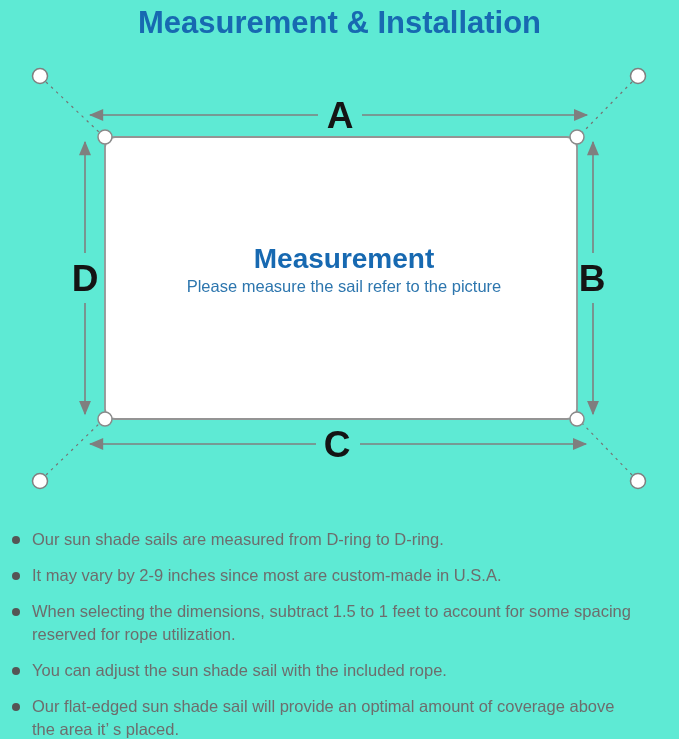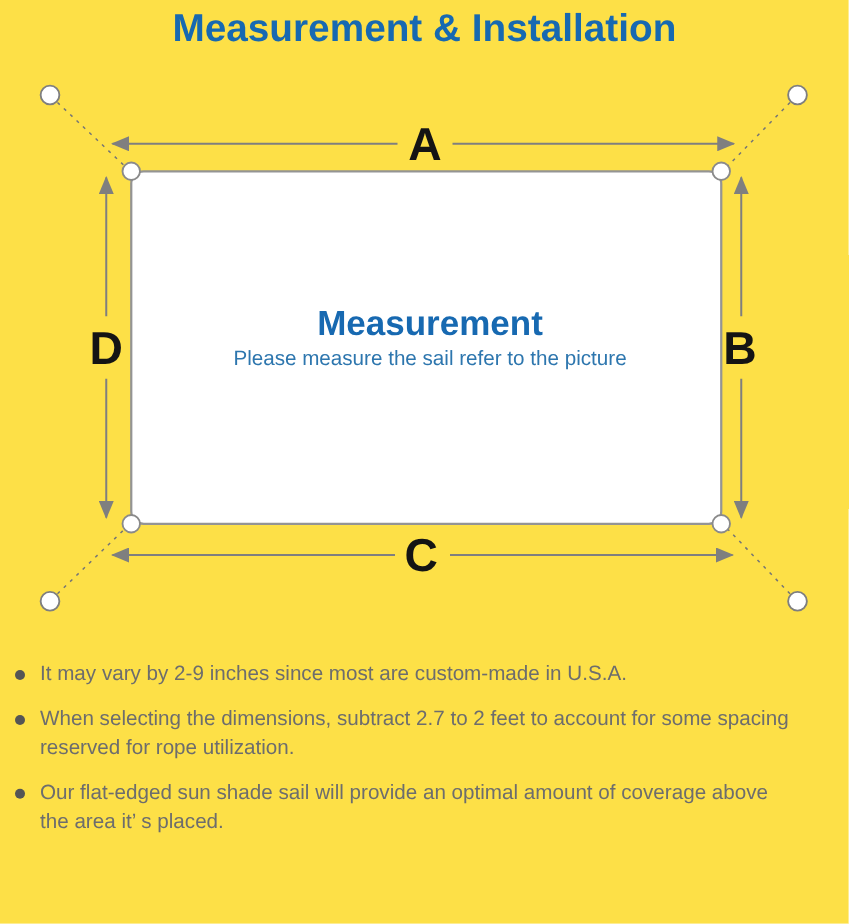--- a/index.html
+++ b/index.html
@@ -8,21 +8,21 @@
     background: #ffffff;
     width: 679px;
     height: 739px;
     overflow: hidden;
     font-family: "Liberation Sans", sans-serif;
   }
   .page {
     position: relative;
     width: 679px;
     height: 739px;
-    background: #fde047;
+    background: #5eead4;
   }
   h1.page-title {
     margin: 0;
     padding-top: 4px;
     text-align: center;
     font-size: 31px;
     font-weight: bold;
     letter-spacing: 0px;
     color: #1769b1;
     line-height: 38px;
@@ -148,26 +148,34 @@
     <line class="dim-line" x1="593" y1="247" x2="593" y2="358" marker-end="url(#arrow)"></line>
     <text class="dim-label" x="592" y="235" text-anchor="middle">B</text>
 
     <text class="center-title" x="344" y="212" text-anchor="middle">Measurement</text>
     <text class="center-subtitle" x="344" y="236" text-anchor="middle">Please measure the sail refer to the picture</text>
   </svg>
 
   <ul class="notes">
     <li>
       <span class="dot"></span>
+      <span class="note-text">Our sun shade sails are measured from D-ring to D-ring.</span>
+    </li>
+    <li>
+      <span class="dot"></span>
       <span class="note-text">It may vary by 2-9 inches since most are custom-made in U.S.A.</span>
     </li>
     <li>
       <span class="dot"></span>
-      <span class="note-text">When selecting the dimensions, subtract 2.7 to 2 feet to account for some spacing
+      <span class="note-text">When selecting the dimensions, subtract 1.5 to 1 feet to account for some spacing
 reserved for rope utilization.</span>
+    </li>
+    <li>
+      <span class="dot"></span>
+      <span class="note-text">You can adjust the sun shade sail with the included rope.</span>
     </li>
     <li>
       <span class="dot"></span>
       <span class="note-text">Our flat-edged sun shade sail will provide an optimal amount of coverage above
 the area it’ s placed.</span>
     </li>
   </ul>
 
 </div>
 

